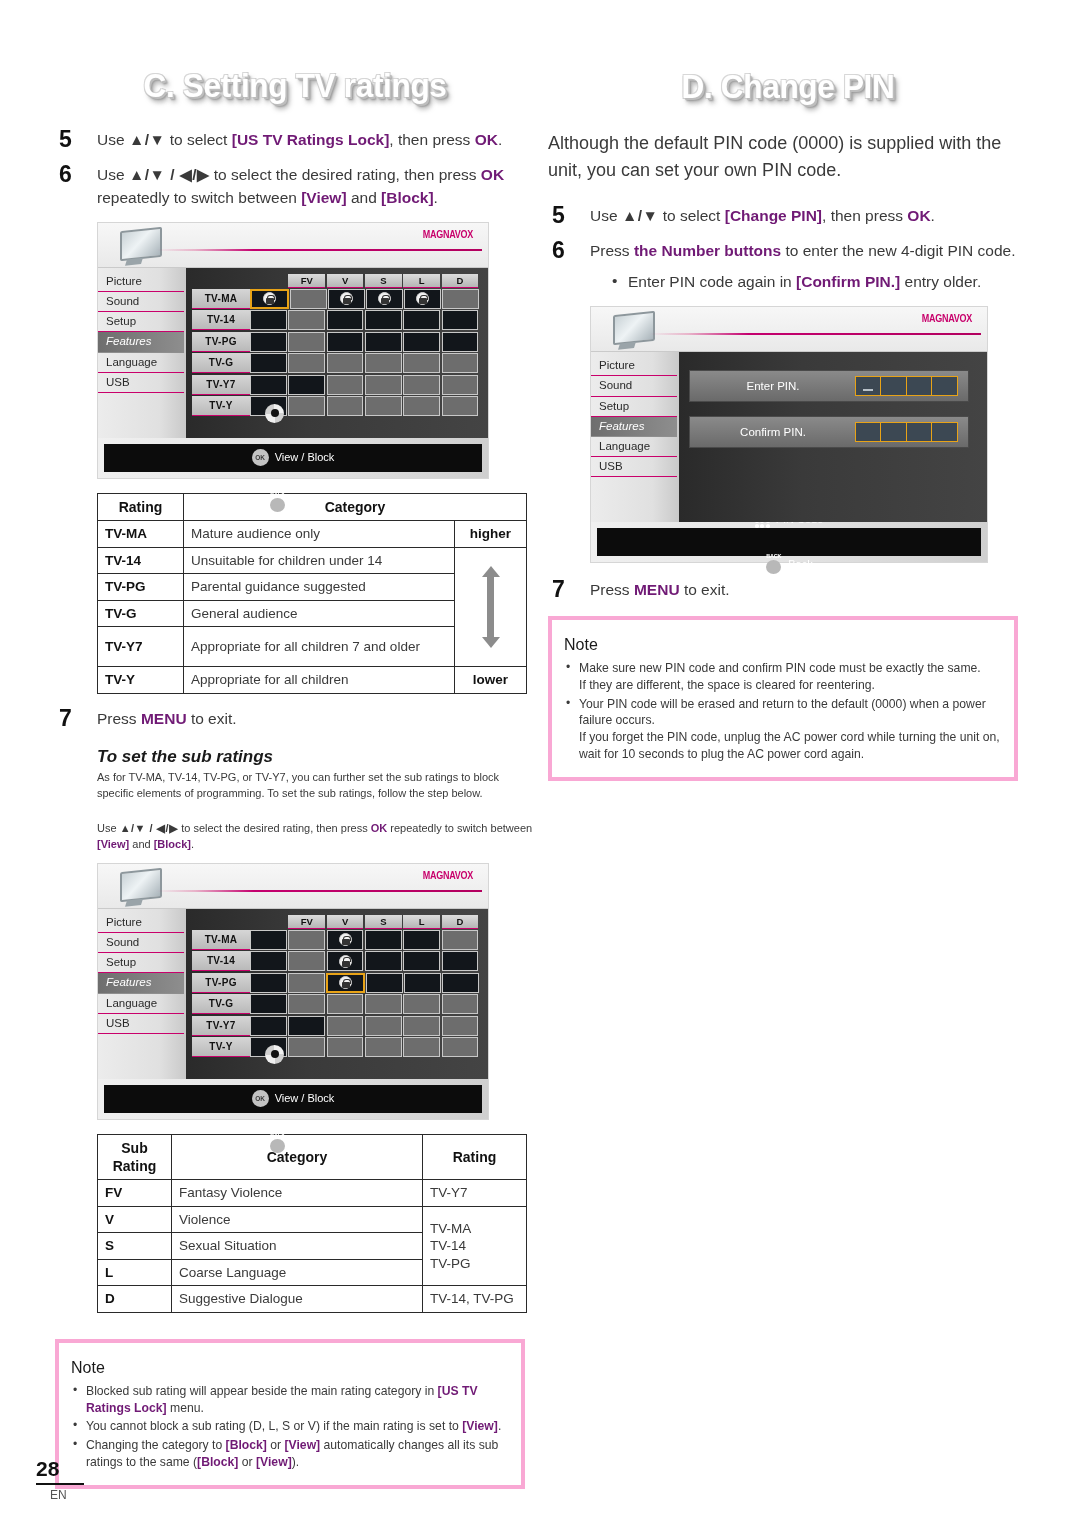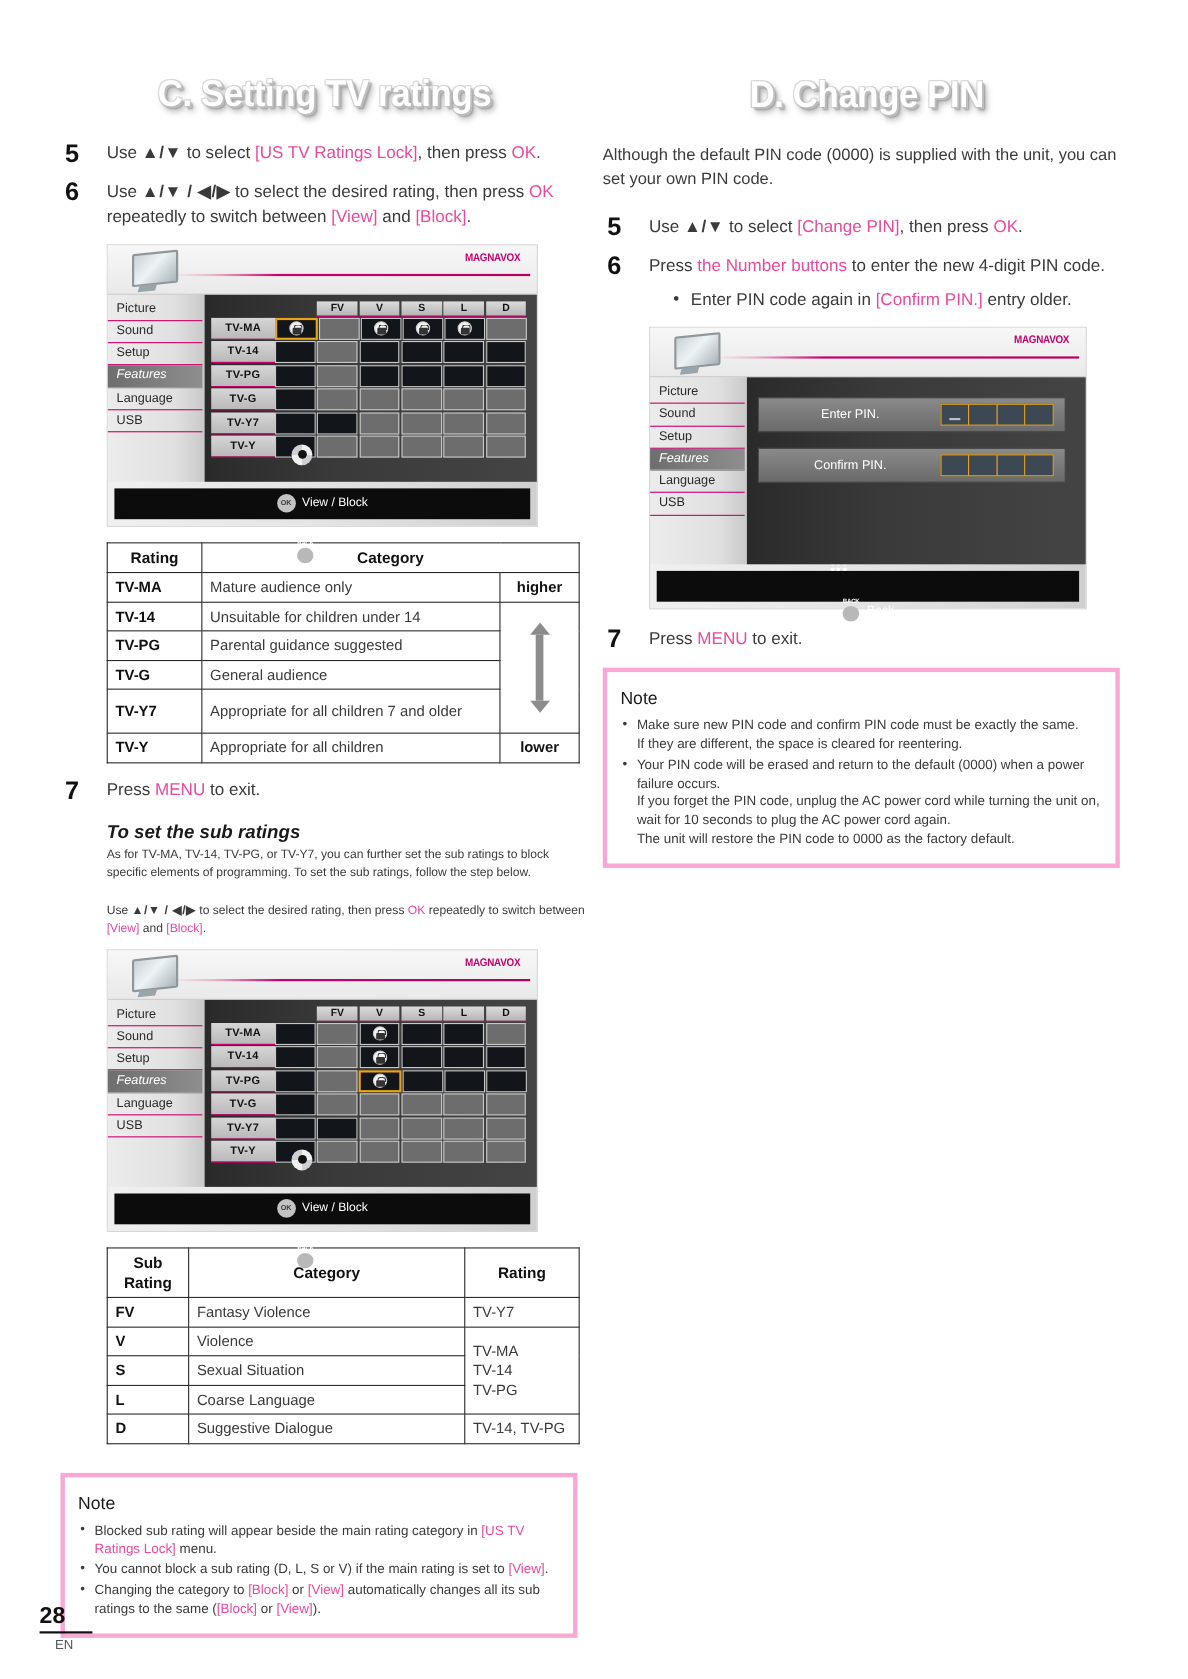--- a/index.html
+++ b/index.html
@@ -38,24 +38,24 @@
     transform:scaleX(.93);
   }
 
   
   .step { position:relative; padding-left:42px; margin-bottom:12px; }
   .step .num {
     position:absolute; left:4px; top:-3px;
     font-size:23px; font-weight:bold; color:#111;
   }
   .step .body { font-size:15.5px; line-height:1.48; color:#3a3a3a; }
-  .plain-para { font-size:15px; line-height:1.48; color:#3a3a3a; margin:0 0 22px 0; }
+  .plain-para { font-size:18px; line-height:1.48; color:#3a3a3a; margin:0 0 22px 0; }
   .sub-bullet { font-size:15.5px; line-height:1.48; color:#3a3a3a; margin:8px 0 0 22px; position:relative; padding-left:16px;}
   .sub-bullet:before { content:"\2022"; position:absolute; left:0; top:-1px; }
-  b, .b { font-weight:normal; color:#ec4899; }
+  b, .b { font-weight:bold; color:#701a75; }
   .arrows { font-weight:bold; letter-spacing:.5px; }
 
   .italic-head { font-style:italic; font-weight:bold; font-size:17px; color:#1a1a1a; margin:16px 0 2px 0; }
   .free-para { font-size:11px; line-height:1.5; color:#3a3a3a; margin:0 0 18px 42px; }
 
   
   .tv {
     width:392px; margin:10px 0 0 42px;
     background:linear-gradient(to right,#f0f0f0 0%,#e2e2e2 55%,#cfcfcf 100%);
     border:1px solid #d6d6d6;
@@ -703,21 +703,20 @@
     <div class="note" style="margin-top:14px;width:470px">
       <h4>Note</h4>
       <ul>
         <li>
           <span>Make sure new PIN code and confirm PIN code must be exactly the same.</span>
           <span class="cont">If they are different, the space is cleared for reentering.</span>
         </li>
         <li>
           <span>Your PIN code will be erased and return to the default (0000) when a power failure occurs.</span>
           <span class="cont">If you forget the PIN code, unplug the AC power cord while turning the unit on, wait for 10 seconds to plug the AC power cord again.</span>
-          <span class="cont">The unit will restore the PIN code to 0000 as the factory default.</span>
         </li>
       </ul>
     </div>
   </div>
 
   <div class="footer">
     <div class="pg">28</div>
     <div class="rule"></div>
     <div class="lang">EN</div>
   </div>

